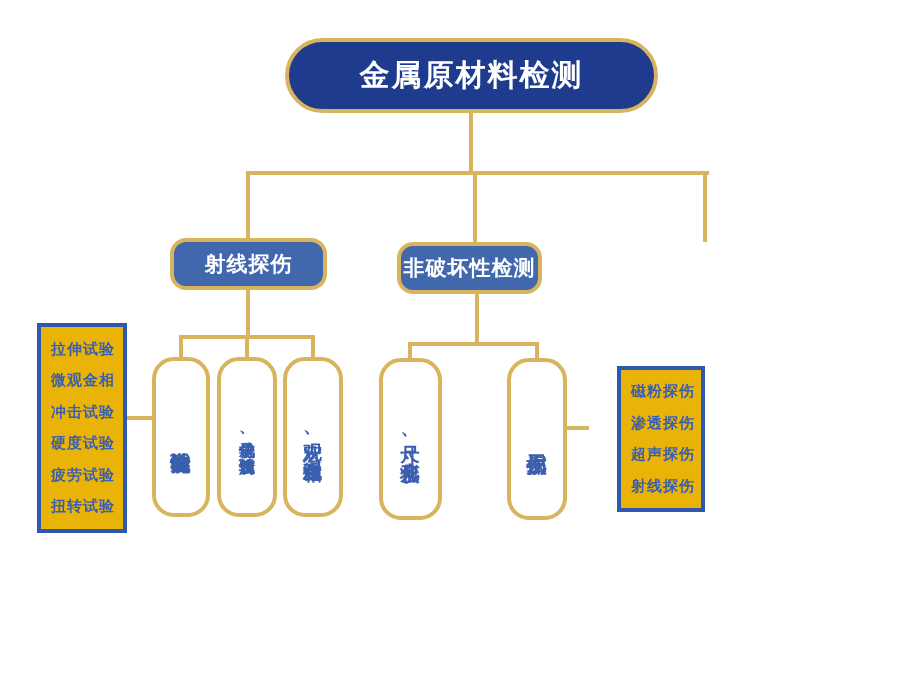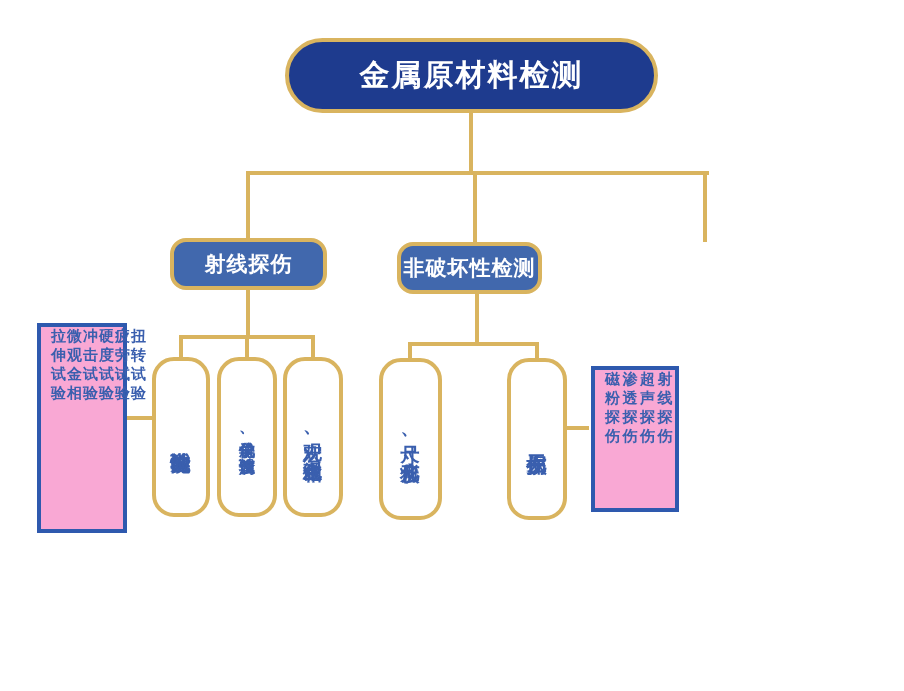--- a/index.html
+++ b/index.html
@@ -30,22 +30,22 @@
   .vbox{
     position:absolute;
     background:#ffffff;border:4px solid #d9b45f;border-radius:22px;
     display:flex;align-items:center;justify-content:center;
     color:#3a5fae;font-weight:bold;
     writing-mode:vertical-rl;text-orientation:upright;
     box-sizing:border-box;line-height:1;
   }
   .list-box{
     position:absolute;
-    background:#f9a8d4;border:4px solid #2e59ae;
-    display:flex;flex-direction:row;justify-content:space-evenly;
+    background:#eab308;border:4px solid #2e59ae;
+    display:flex;flex-direction:column;justify-content:space-evenly;
     align-items:flex-start;padding-left:10px;
     box-sizing:border-box;
   }
   .list-box .item{
     color:#3a5fae;font-size:15px;font-weight:bold;letter-spacing:1px;
   }
 </style>
 </head>
 <body>
 
@@ -101,20 +101,20 @@
 
   <div class="list-box" style="left:37px;top:323px;width:90px;height:210px;">
     <span class="item">拉伸试验</span>
     <span class="item">微观金相</span>
     <span class="item">冲击试验</span>
     <span class="item">硬度试验</span>
     <span class="item">疲劳试验</span>
     <span class="item">扭转试验</span>
   </div>
 
-  <div class="list-box" style="left:591px;top:366px;width:88px;height:146px;">
+  <div class="list-box" style="left:617px;top:366px;width:88px;height:146px;">
     <span class="item">磁粉探伤</span>
     <span class="item">渗透探伤</span>
     <span class="item">超声探伤</span>
     <span class="item">射线探伤</span>
   </div>
 
 </div>
 
 </body></html>

